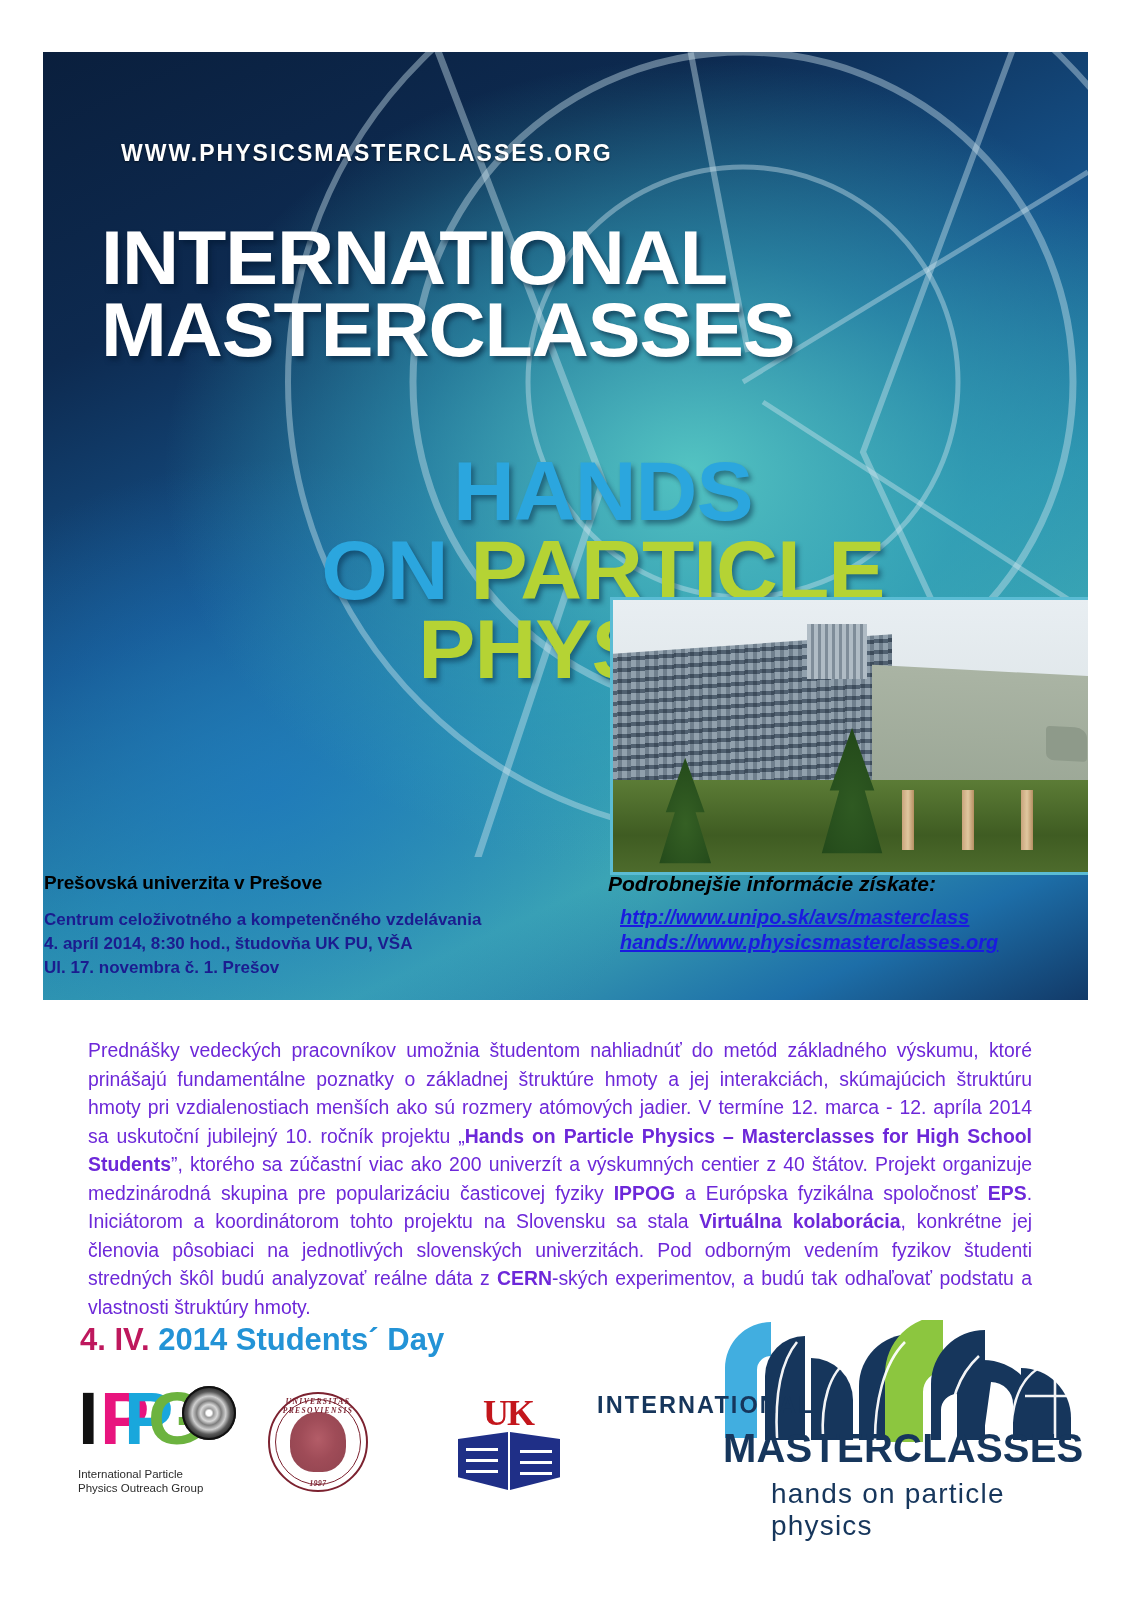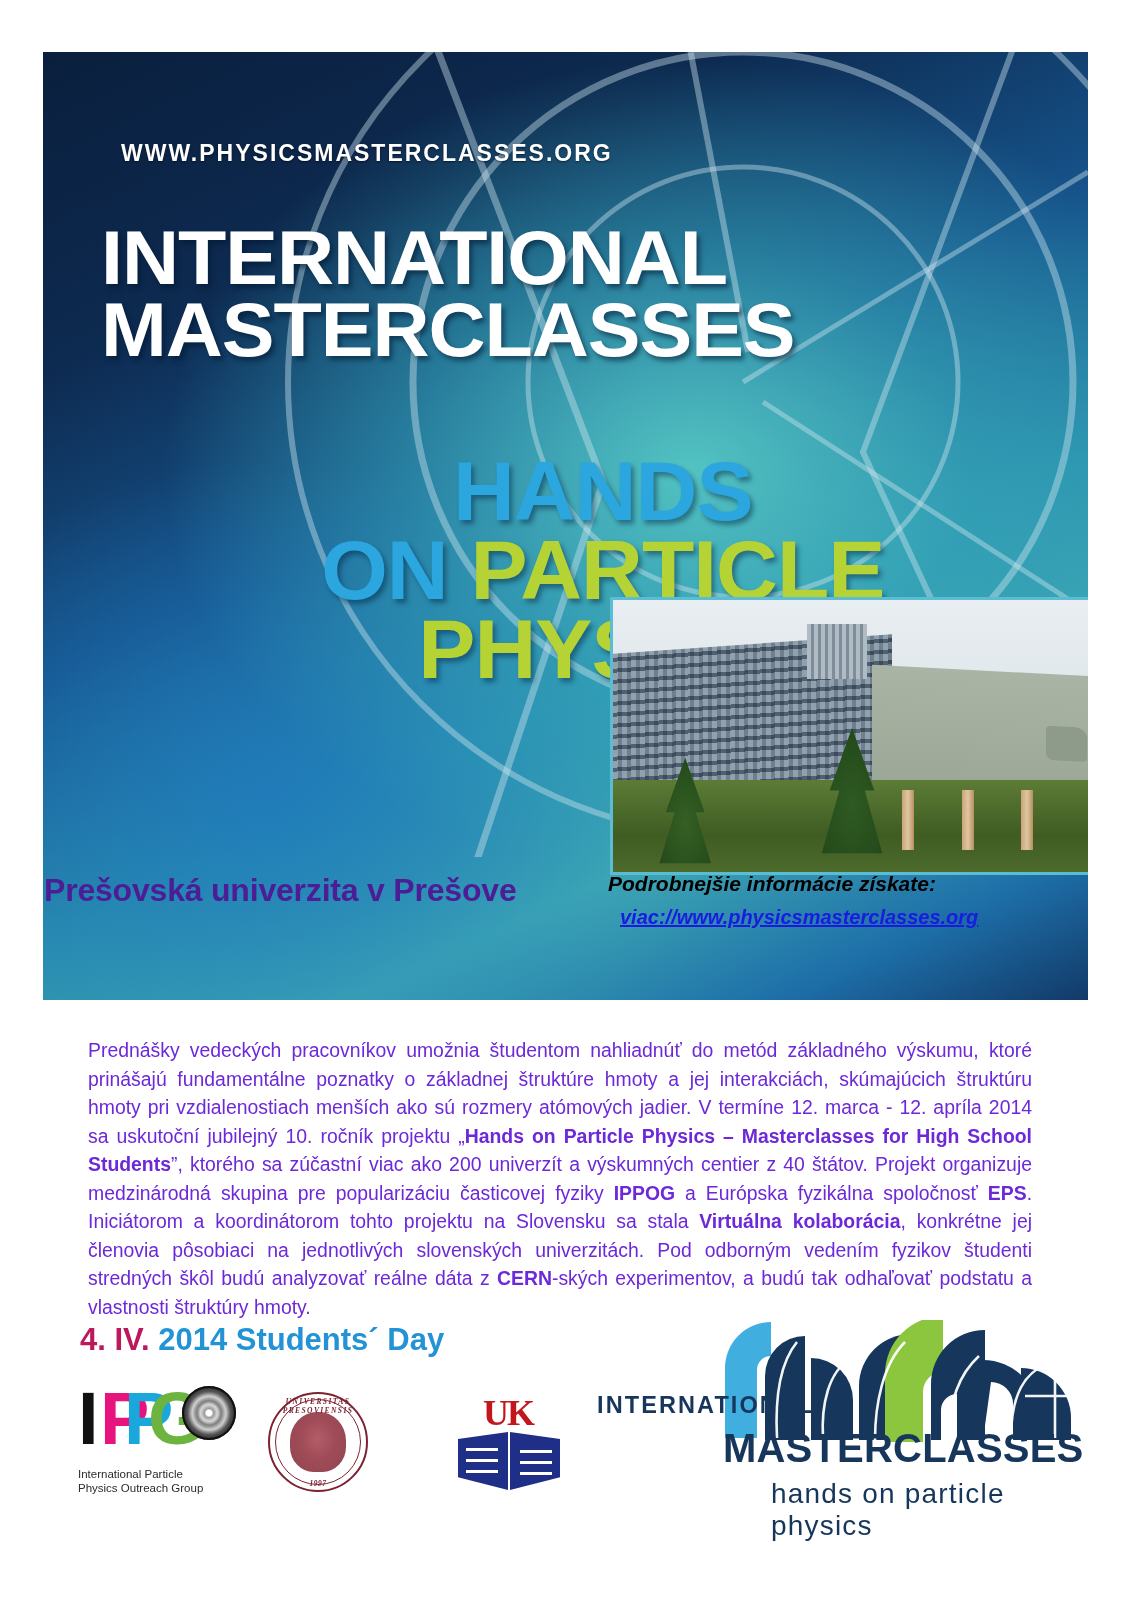--- a/index.html
+++ b/index.html
@@ -134,21 +134,21 @@
     clip-path: polygon(50% 0%, 80% 50%, 66% 50%, 90% 97%, 10% 97%, 34% 50%, 20% 50%);
   }
   .ph-col {
     position:absolute; bottom:8%; width:2.4%; height:22%;
     background:linear-gradient(90deg,#c9a47c,#e0c79f,#b68f62);
   }
 
   
   .uni-block { position:absolute; left:44px; top:872px; width:560px; }
   .uni-name {
-    font-size: 32px; font-weight: bold; color:#4c1d95;
+    font-size: 19px; font-weight: bold; color:#000000;
     font-family:"Liberation Sans", sans-serif; letter-spacing:-0.2px;
   }
   .uni-details {
     margin-top: 14px; color:#1b1c8f; font-weight:bold;
     font-size:17px; line-height:1.42; font-family:"Liberation Sans", sans-serif;
   }
   .uni-details span { display:block; }
 
   .info-block { position:absolute; left:600px; top:872px; width:500px; }
   .info-head {
@@ -300,26 +300,32 @@
     <div class="ph-col" style="left:58%;"></div>
     <div class="ph-col" style="left:70%;"></div>
     <div class="ph-col" style="left:82%;"></div>
     <div class="ph-tree"></div>
     <div class="ph-tree2"></div>
   </div>
 </div>
 
 <div class="uni-block">
   <div class="uni-name">Prešovská univerzita v Prešove</div>
+  <div class="uni-details">
+    <span>Centrum celoživotného a kompetenčného vzdelávania</span>
+    <span>4. apríl 2014, 8:30 hod., študovňa UK PU, VŠA</span>
+    <span>Ul. 17. novembra č. 1. Prešov</span>
+  </div>
 </div>
 
 <div class="info-block">
   <div class="info-head">Podrobnejšie informácie získate:</div>
   <div class="info-links">
-    <a href="#">viac://www.physicsmasterclasses.org</a>
+    <a href="#">http://www.unipo.sk/avs/masterclass</a>
+    <a href="#">hands://www.physicsmasterclasses.org</a>
   </div>
 </div>
 
 <div class="body-text"><span>Prednášky vedeckých pracovníkov umožnia študentom nahliadnúť do metód základného výskumu, ktoré prinášajú fundamentálne poznatky o základnej štruktúre hmoty a jej interakciách, skúmajúcich štruktúru hmoty pri vzdialenostiach menších ako sú rozmery atómových jadier. V termíne 12. marca - 12. apríla 2014 sa uskutoční jubilejný 10. ročník projektu „</span><b>Hands on Particle Physics – Masterclasses for High School Students</b><span>”, ktorého sa zúčastní viac ako 200 univerzít a výskumných centier z 40 štátov. Projekt organizuje medzinárodná skupina pre popularizáciu časticovej fyziky </span><b>IPPOG</b><span> a Európska fyzikálna spoločnosť </span><b>EPS</b><span>. Iniciátorom a koordinátorom tohto projektu na Slovensku sa stala </span><b>Virtuálna kolaborácia</b><span>, konkrétne jej členovia pôsobiaci na jednotlivých slovenských univerzitách. Pod odborným vedením fyzikov študenti stredných škôl budú analyzovať reálne dáta z </span><b>CERN</b><span>-ských experimentov, a budú tak odhaľovať podstatu a vlastnosti štruktúry hmoty.</span></div>
 
 <div class="sday">
   <span class="dark">4. IV.</span>
   <span class="light">2014 Students´ Day</span>
 </div>
 

